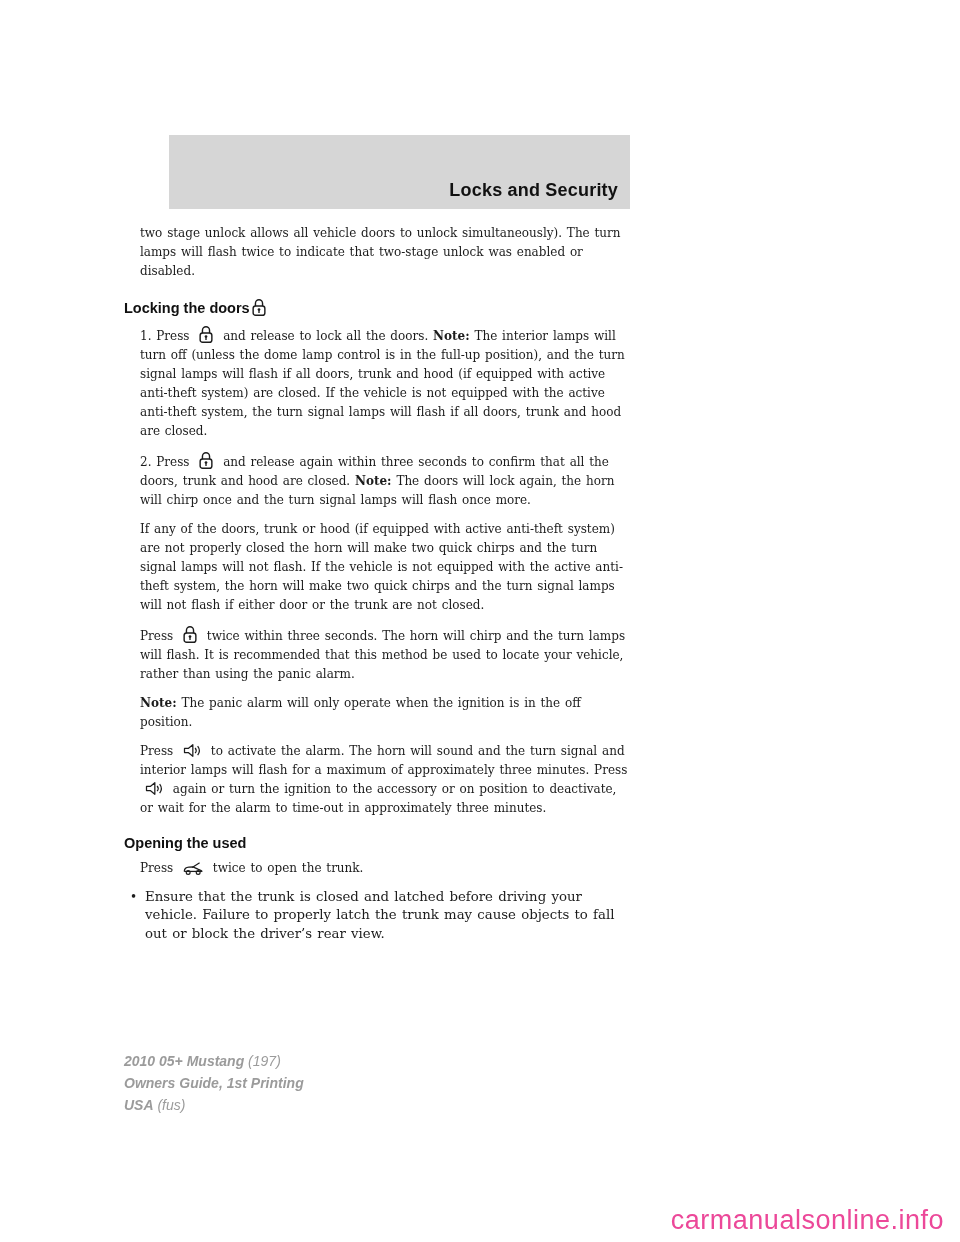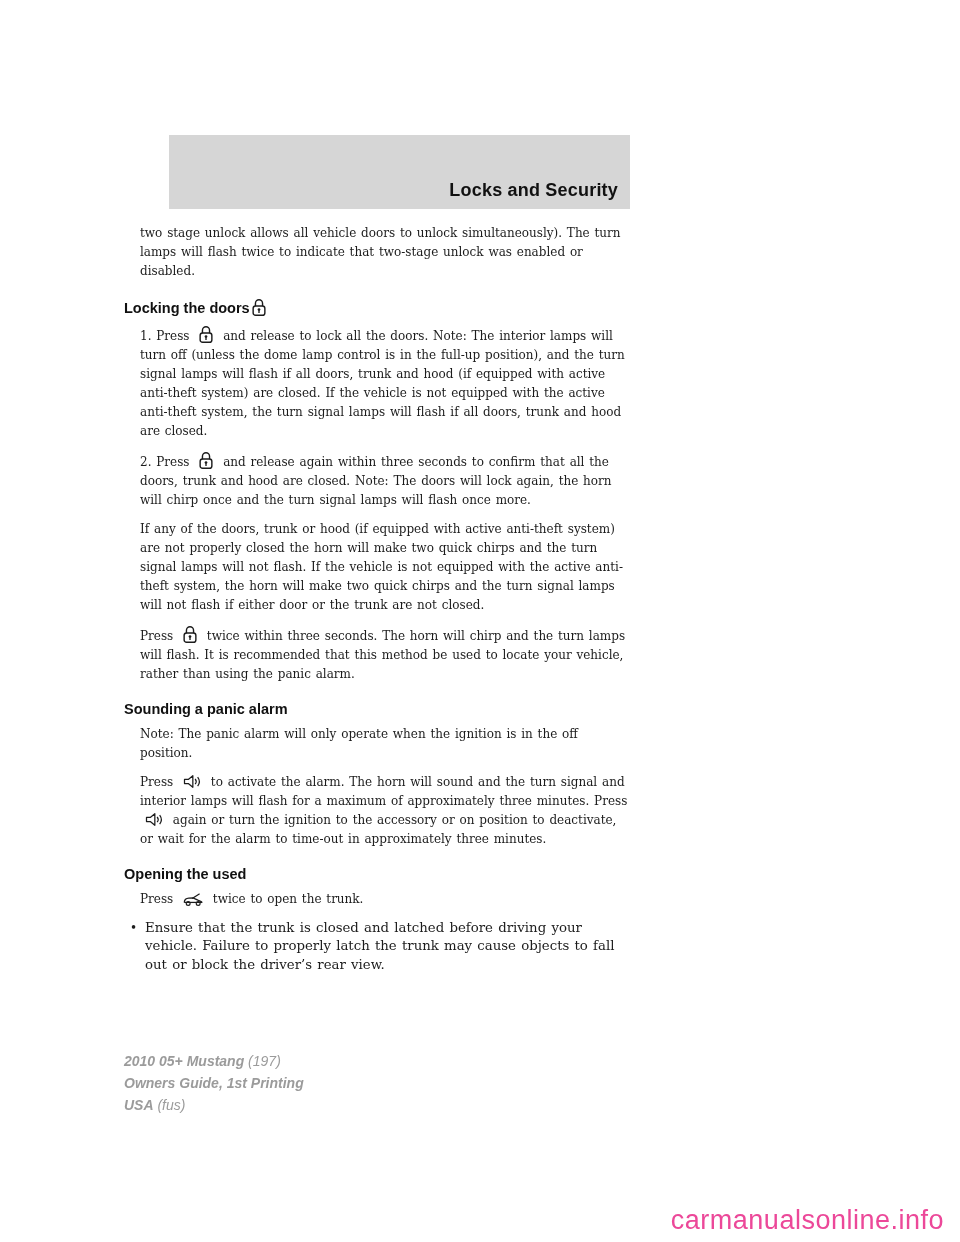--- a/index.html
+++ b/index.html
@@ -14,21 +14,21 @@
     box-sizing:border-box;padding:0 12px 8px 0;margin-bottom:15px;margin-left:45px;
   }
   .chapter-title{
     font-family:"Liberation Sans", sans-serif;font-weight:bold;
     font-size:18px;color:#111;letter-spacing:0.2px;
   }
   .body-para{
     font-size:12px;line-height:19px;margin:0 0 10px 16px;
     word-spacing:1px;
   }
-  .body-para b{font-weight:normal;}
+  .body-para b{font-weight:bold;}
   h3.sec-heading{
     font-family:"Liberation Sans", sans-serif;font-weight:bold;
     font-size:14.5px;color:#111;margin:17px 0 8px 0;
     display:flex;align-items:center;gap:1px;
   }
   .icn-wrap{display:inline-block;vertical-align:-4px;margin:0 4px;line-height:0;}
   h3 .icn-wrap{vertical-align:middle;margin:0;}
   .bullet-row{display:flex;margin:0 0 10px 0;font-size:13.3px;line-height:18.4px;word-spacing:1px;}
   .bullet-glyph{width:21px;flex:0 0 21px;padding-left:6px;box-sizing:border-box;font-size:12px;}
   .bullet-text{flex:1;}
@@ -78,23 +78,20 @@
             <circle cx="10" cy="14.6" r="1.7" fill="#1c1c1c"></circle>
             <path d="M10 15.4 v3.4" stroke="#1c1c1c" stroke-width="1.7"></path>
           </svg></span> and release again within three seconds to confirm that all the doors, trunk and hood are closed. <b>Note:</b> The doors will lock again, the horn will chirp once and the turn signal lamps will flash once more.</p>
       <p class="body-para">If any of the doors, trunk or hood (if equipped with active anti-theft system) are not properly closed the horn will make two quick chirps and the turn signal lamps will not flash. If the vehicle is not equipped with the active anti-theft system, the horn will make two quick chirps and the turn signal lamps will not flash if either door or the trunk are not closed.</p>
       <p class="body-para">Press <span class="icn-wrap"><svg class="icn" width="16" height="19" viewBox="0 0 20 24">
             <path d="M5.5 10.5 V6.8 a4.5 4.5 0 0 1 9 0 V10.5" fill="none" stroke="#1c1c1c" stroke-width="1.8"></path>
             <rect x="2.6" y="10.2" width="14.8" height="11.6" rx="3" fill="none" stroke="#1c1c1c" stroke-width="1.8"></rect>
             <circle cx="10" cy="14.6" r="1.7" fill="#1c1c1c"></circle>
             <path d="M10 15.4 v3.4" stroke="#1c1c1c" stroke-width="1.7"></path>
           </svg></span> twice within three seconds. The horn will chirp and the turn lamps will flash. It is recommended that this method be used to locate your vehicle, rather than using the panic alarm.</p>
-      <h3 class="sec-heading">
-        <span>Sounding a panic alarm</span>
-      </h3>
       <p class="body-para"><b>Note:</b> The panic alarm will only operate when the ignition is in the off position.</p>
       <p class="body-para">Press <span class="icn-wrap"><svg class="icn" width="20" height="17" viewBox="0 0 24 20">
             <path d="M3 7.5 h4.5 L13 3 v14 L7.5 12.5 H3 z" fill="none" stroke="#1c1c1c" stroke-width="1.5" stroke-linejoin="round"></path>
             <path d="M15.8 6.8 a5.2 5.2 0 0 1 0 6.4" fill="none" stroke="#1c1c1c" stroke-width="1.5"></path>
             <path d="M18.8 4.6 a9 9 0 0 1 0 10.8" fill="none" stroke="#1c1c1c" stroke-width="1.5"></path>
           </svg></span> to activate the alarm. The horn will sound and the turn signal and interior lamps will flash for a maximum of approximately three minutes. Press <span class="icn-wrap"><svg class="icn" width="20" height="17" viewBox="0 0 24 20">
             <path d="M3 7.5 h4.5 L13 3 v14 L7.5 12.5 H3 z" fill="none" stroke="#1c1c1c" stroke-width="1.5" stroke-linejoin="round"></path>
             <path d="M15.8 6.8 a5.2 5.2 0 0 1 0 6.4" fill="none" stroke="#1c1c1c" stroke-width="1.5"></path>
             <path d="M18.8 4.6 a9 9 0 0 1 0 10.8" fill="none" stroke="#1c1c1c" stroke-width="1.5"></path>
           </svg></span> again or turn the ignition to the accessory or on position to deactivate, or wait for the alarm to time-out in approximately three minutes.</p>

